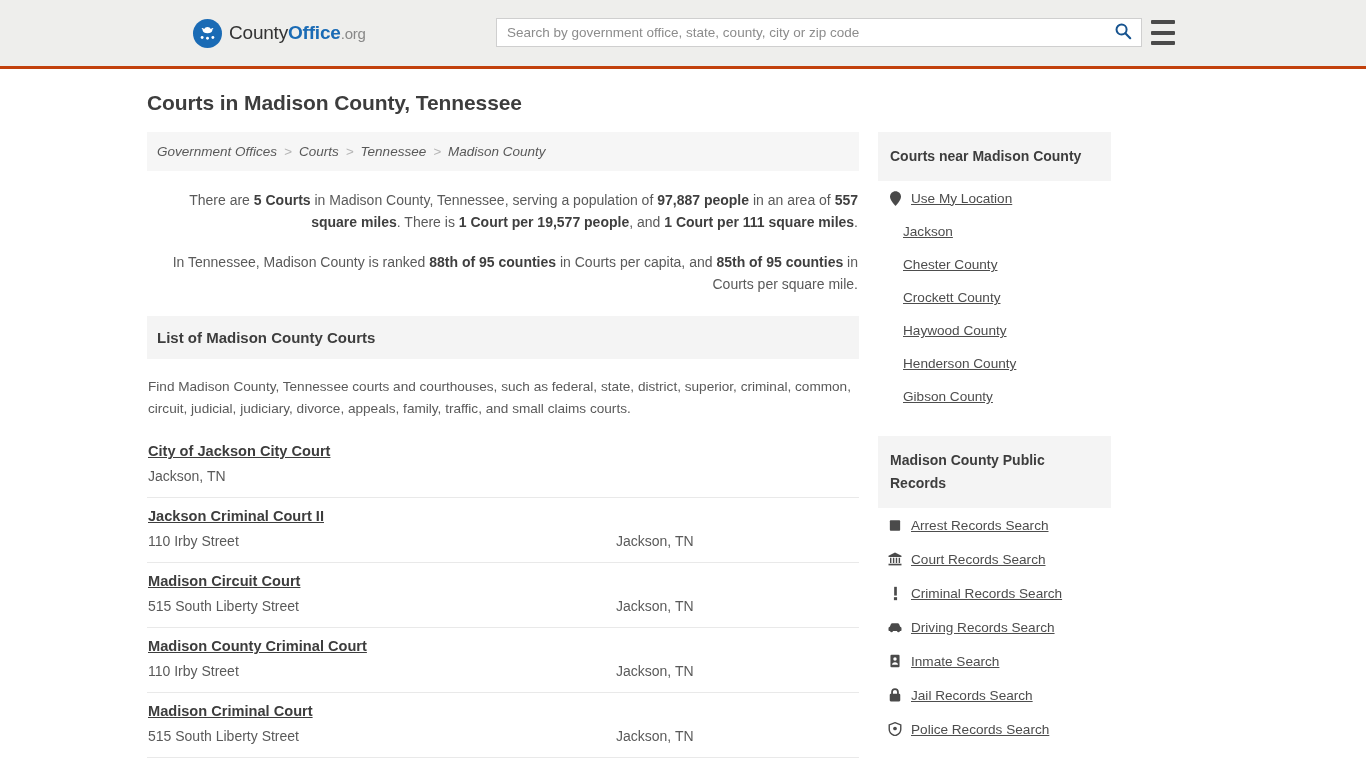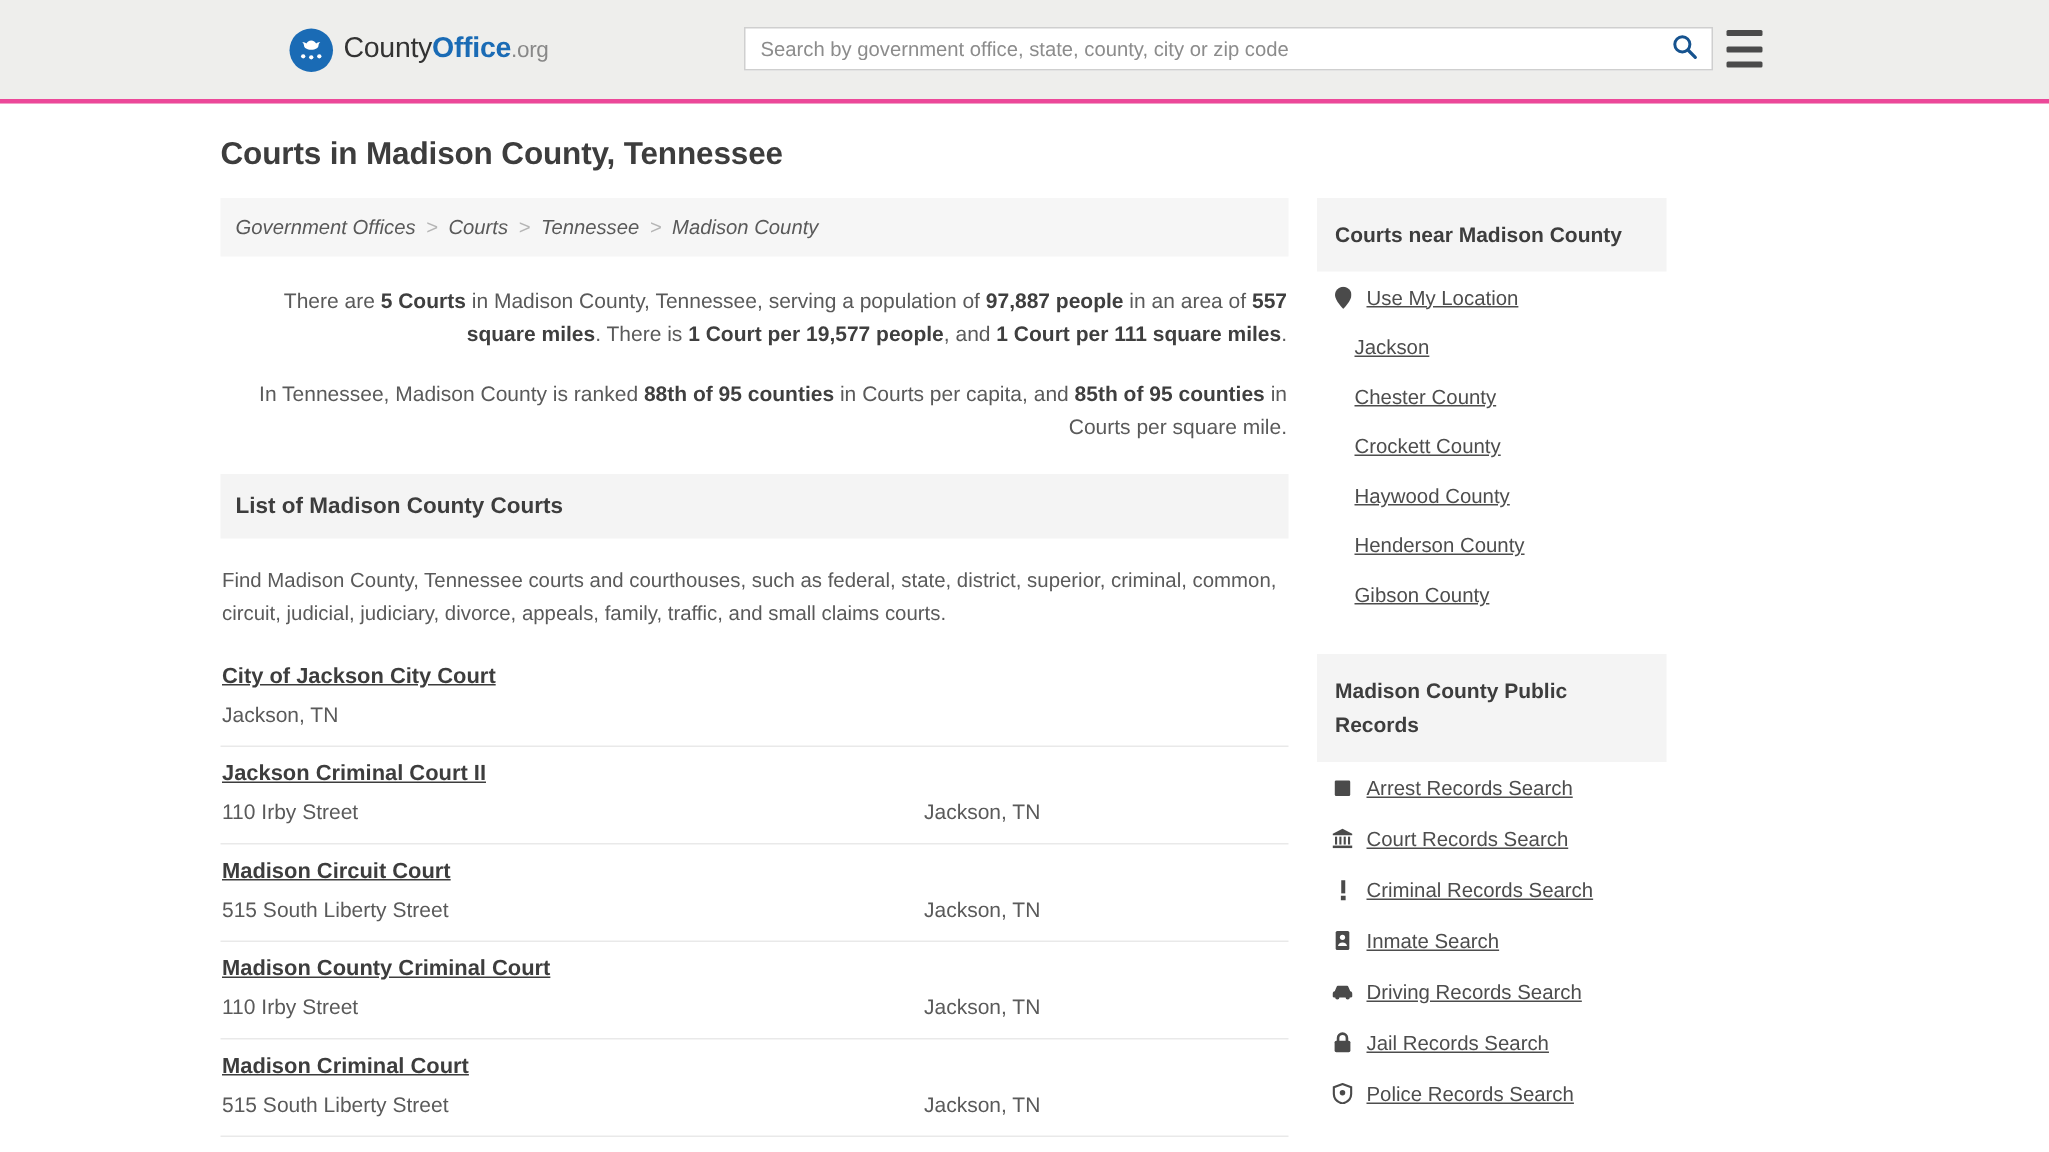--- a/index.html
+++ b/index.html
@@ -10,21 +10,21 @@
     overflow: hidden;
     background: #ffffff;
     font-family: "Liberation Sans", sans-serif;
     color: #444444;
   }
 
   
   .site-header {
     height: 69px;
     background: #eeeeec;
-    border-bottom: 3px solid #ec4899;
+    border-bottom: 3px solid #c2410c;
     display: flex;
     align-items: center;
     position: relative;
   }
   .logo-wrap {
     display: flex;
     align-items: center;
     margin-left: 193px;
     text-decoration: none;
     gap: 7px;
@@ -367,38 +367,38 @@
                 <span class="side-icon">
                   <svg width="5" height="15" viewBox="0 0 6 16">
                     <rect x="1.4" y="0" width="3.2" height="10.5" fill="#4a4a4a"></rect>
                     <rect x="1.1" y="12.4" width="3.8" height="3.6" fill="#4a4a4a"></rect>
                   </svg>
                 </span>
                 <a href="#">Criminal Records Search</a>
               </li>
               <li class="with-icon">
                 <span class="side-icon">
+                  <svg width="15" height="11" viewBox="0 0 17 12">
+                    <path d="M2.2 5.2 3.6 1.9C3.9 1.2 4.5 0.8 5.2 0.8h6.6c0.7 0 1.3 0.4 1.6 1.1l1.4 3.3c1 0.2 1.6 1 1.6 2v2.1c0 0.5-0.4 0.9-0.9 0.9h-1.1a1.7 1.7 0 0 1-3.4 0H6a1.7 1.7 0 0 1-3.4 0H1.5c-0.5 0-0.9-0.4-0.9-0.9V7.2c0-1 0.6-1.8 1.6-2z" fill="#4a4a4a"></path>
+                  </svg>
+                </span>
+                <a href="#">Driving Records Search</a>
+              </li>
+              <li class="with-icon">
+                <span class="side-icon">
                   <svg width="10" height="14" viewBox="0 0 11 15">
                     <rect x="0.5" y="0.5" width="10" height="14" rx="1.2" fill="#4a4a4a"></rect>
                     <circle cx="5.5" cy="5.2" r="1.9" fill="#ffffff"></circle>
                     <path d="M2.2 11.6c0-1.7 1.5-2.7 3.3-2.7s3.3 1 3.3 2.7z" fill="#ffffff"></path>
                   </svg>
                 </span>
                 <a href="#">Inmate Search</a>
               </li>
               <li class="with-icon">
                 <span class="side-icon">
-                  <svg width="15" height="11" viewBox="0 0 17 12">
-                    <path d="M2.2 5.2 3.6 1.9C3.9 1.2 4.5 0.8 5.2 0.8h6.6c0.7 0 1.3 0.4 1.6 1.1l1.4 3.3c1 0.2 1.6 1 1.6 2v2.1c0 0.5-0.4 0.9-0.9 0.9h-1.1a1.7 1.7 0 0 1-3.4 0H6a1.7 1.7 0 0 1-3.4 0H1.5c-0.5 0-0.9-0.4-0.9-0.9V7.2c0-1 0.6-1.8 1.6-2z" fill="#4a4a4a"></path>
-                  </svg>
-                </span>
-                <a href="#">Driving Records Search</a>
-              </li>
-              <li class="with-icon">
-                <span class="side-icon">
                   <svg width="12" height="14" viewBox="0 0 13 15">
                     <path d="M3.3 6.4V4.3a3.2 3.2 0 0 1 6.4 0v2.1" fill="none" stroke="#4a4a4a" stroke-width="1.9"></path>
                     <rect x="0.8" y="6.2" width="11.4" height="8.3" rx="1.2" fill="#4a4a4a"></rect>
                   </svg>
                 </span>
                 <a href="#">Jail Records Search</a>
               </li>
               <li class="with-icon">
                 <span class="side-icon">
                   <svg width="14" height="14" viewBox="0 0 16 16">

